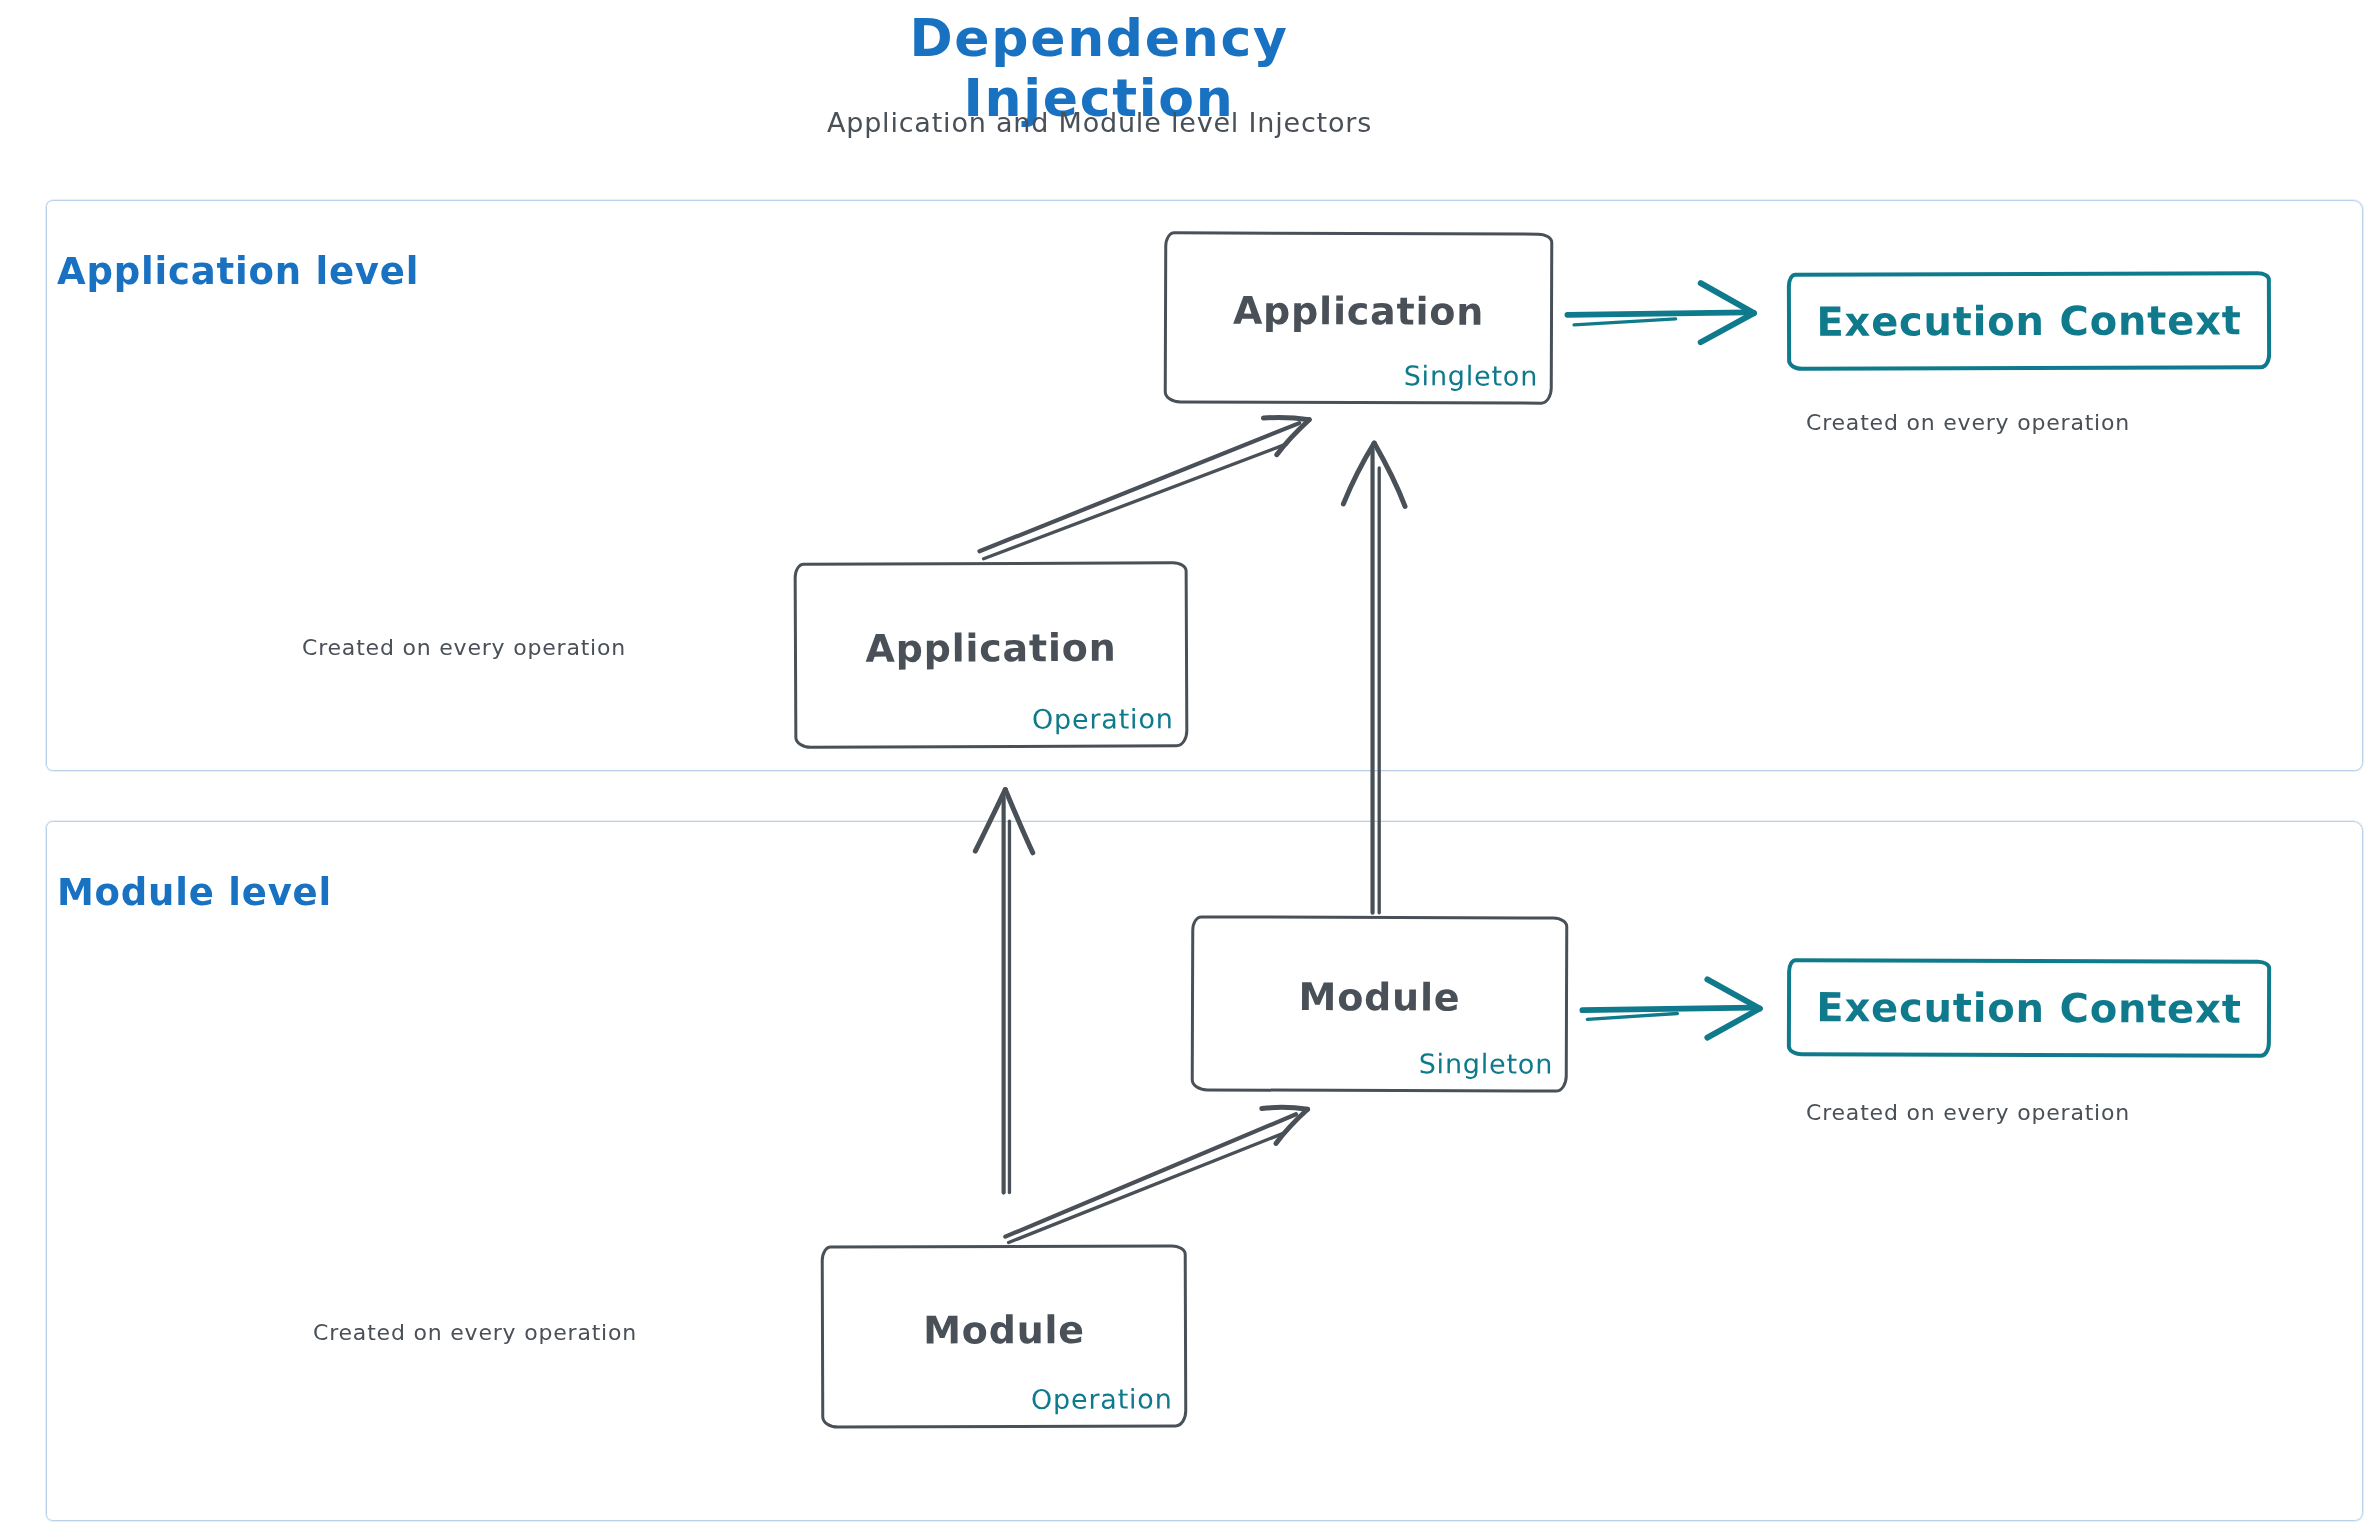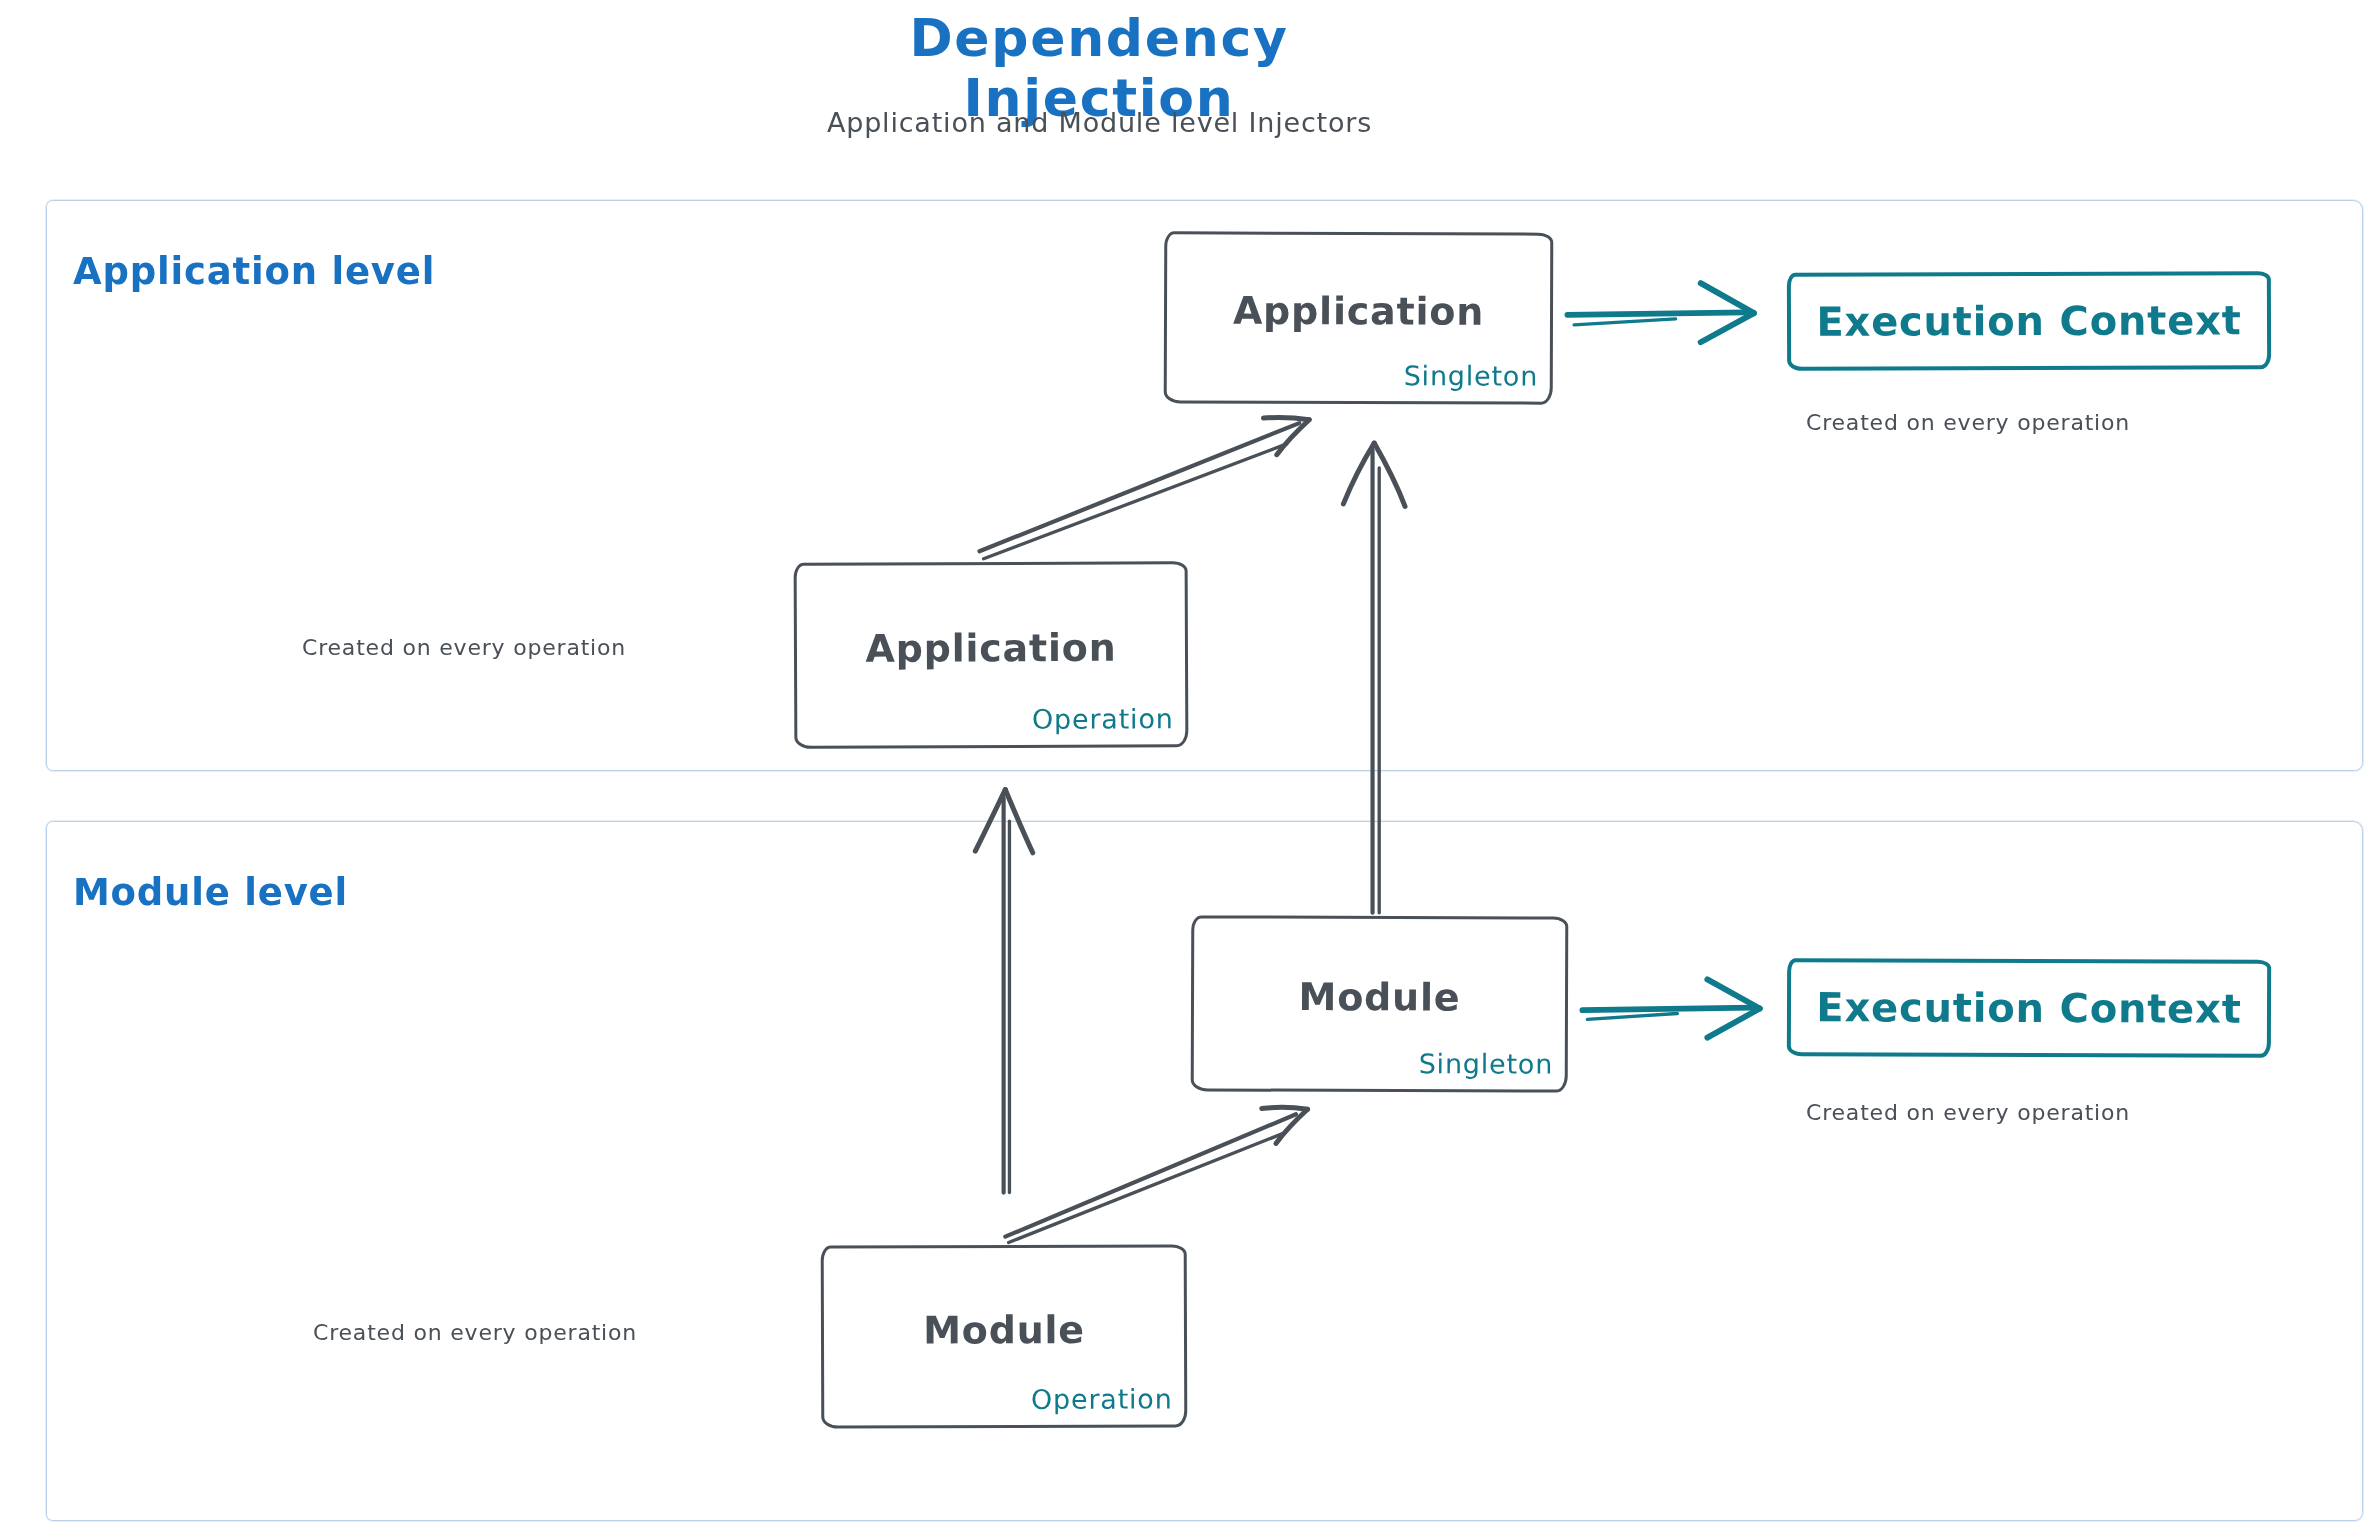--- a/index.html
+++ b/index.html
@@ -35,21 +35,20 @@
     border-radius:6.7px 10px 8.3px 6.7px;
     box-shadow:0 0 0 0.8px rgba(185,208,232,.45);
     background:transparent;
   }
   .section.application{top:200px;height:571px;}
   .section.module{top:821px;height:700px;}
   .section-label{
     position:absolute;left:57px;
     font-size:37px;font-weight:600;color:var(--accent-blue);
     letter-spacing:0.8px;
-    margin-left:16px;
   }
   .section-label.application{top:250px;}
   .section-label.module{top:871px;}
   .node{
     position:absolute;
     border:3.3px solid var(--ink);
     border-radius:10px 15px 11.7px 16.7px / 15px 10px 16.7px 11.7px;
     background:#ffffff;
     display:flex;align-items:center;justify-content:center;
   }

